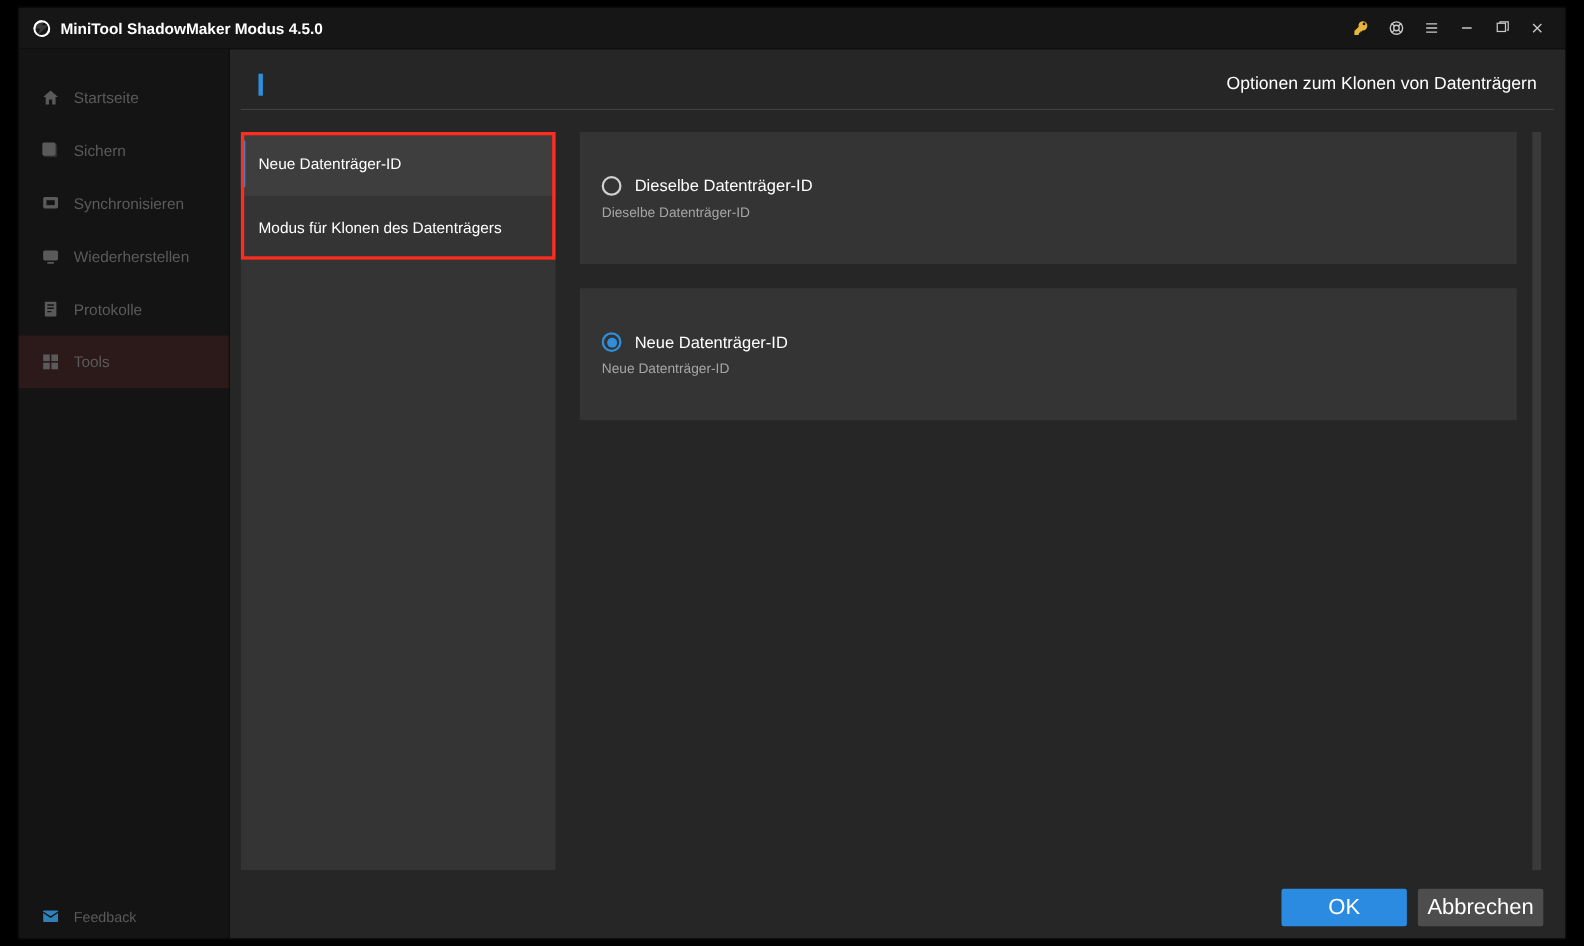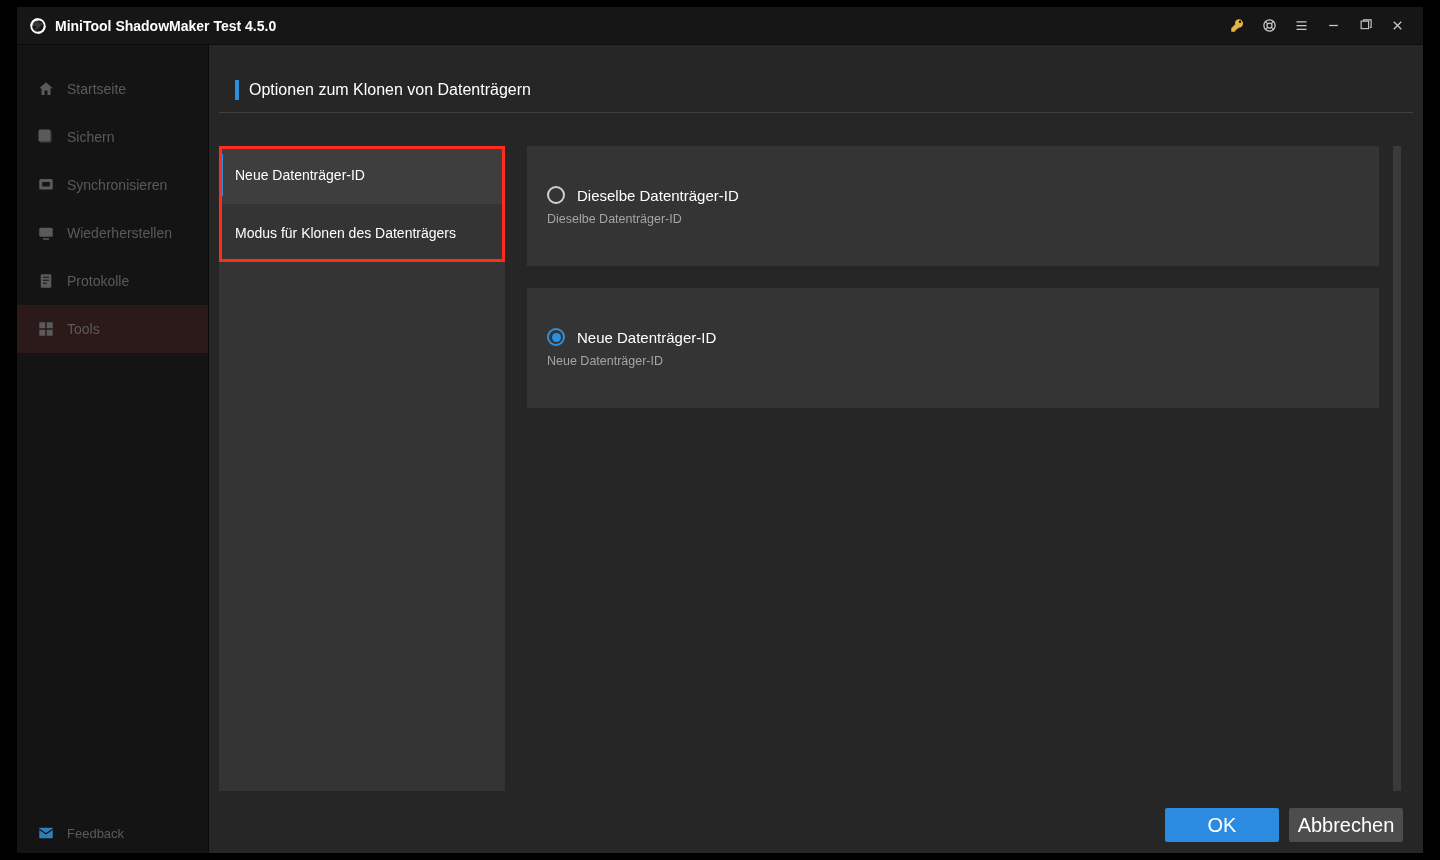--- a/index.html
+++ b/index.html
@@ -63,21 +63,21 @@
   .sidebar-item.bottom { height:40px; font-size:13px; }
   .register-icon { color:var(--accent-gold); }
   .feedback-icon { color:#2f7fb8; }
 
   .content {
     flex:1; background:var(--bg-content); display:flex;
     flex-direction:column; min-width:0;
   }
   .page-header {
     display:flex; align-items:center; gap:10px; padding:22px 16px 12px 16px;
-    border-bottom:1px solid #404040; margin: 13px 10px;
+    border-bottom:1px solid #404040; margin: 0 10px; justify-content: space-between;
   }
   .header-accent {
     width:4px; height:20px; background:var(--accent-blue);
   }
   .page-title { color:var(--text-primary); font-size:16px; }
 
   .panel-row {
     flex:1; display:flex; gap:22px; padding:20px 22px 6px 10px;
     min-height:0;
   }
@@ -151,21 +151,21 @@
 
   <div class="titlebar">
     <div class="title-left">
       <span class="app-logo">
         <svg viewBox="0 0 24 24" fill="none" stroke="currentColor" stroke-width="2.4">
           <path d="M7 3 L3 12 L10 12 L6 21 L20 8 L12 8 L15 3 Z" fill="currentColor" stroke="none" opacity="0.15"></path>
           <path d="M12 3 a9 9 0 1 0 9 9"></path>
           <path d="M12 21 a9 9 0 1 0 -9 -9"></path>
         </svg>
       </span>
-      <span class="app-title">MiniTool ShadowMaker Test 4.5.0</span>
+      <span class="app-title">MiniTool ShadowMaker Modus 4.5.0</span>
     </div>
     <div class="title-right">
       <span class="title-icon key-icon">
         <svg viewBox="0 0 24 24" fill="currentColor">
             <path d="M14 2a6 6 0 0 0-5.65 8L2 16.35V22h5.65l1-1v-2h2v-2h2l1.35-1.35A6 6 0 1 0 14 2zm2 6a2 2 0 1 1 0-4 2 2 0 0 1 0 4z"></path>
           </svg>
       </span>
       <span class="title-icon">
         <svg viewBox="0 0 24 24" fill="none" stroke="currentColor" stroke-width="2">
             <circle cx="12" cy="12" r="9"></circle>

